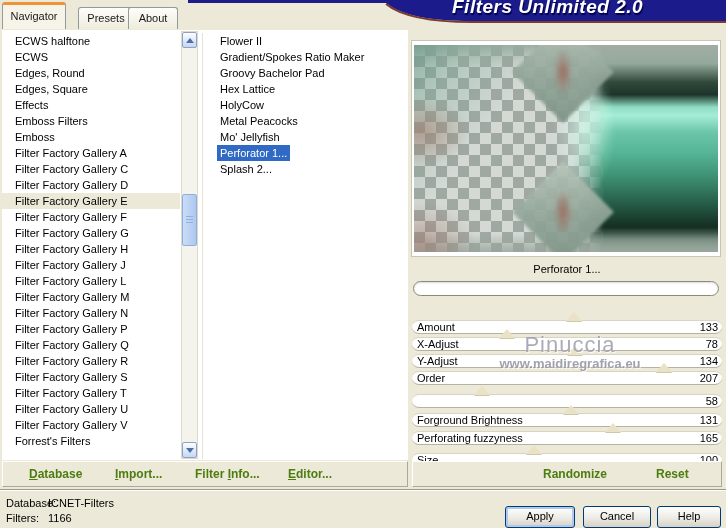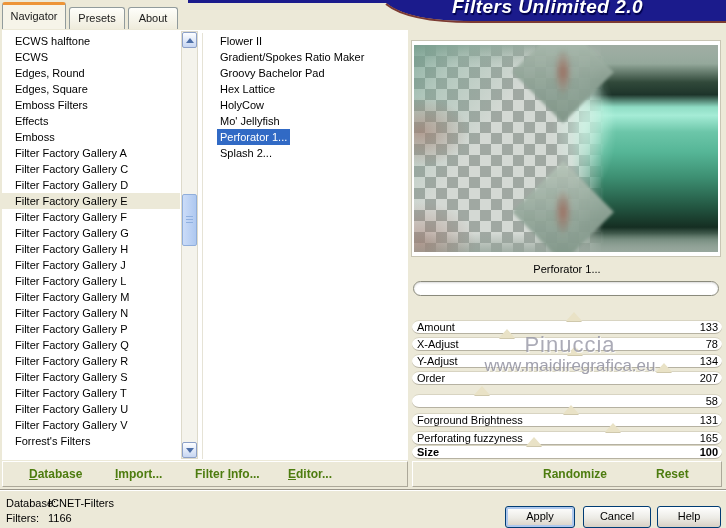--- a/index.html
+++ b/index.html
@@ -10,21 +10,21 @@
   .header{position:absolute;left:0;top:0;width:726px;height:30px;background:#ECE9D8;}
   .banner-svg{position:absolute;left:0;top:0;}
   .banner-title{position:absolute;left:452px;top:-4px;width:270px;color:#fff;
     font-size:19px;font-weight:bold;font-style:italic;letter-spacing:.5px;
     text-shadow:1px 2px 1px #00004a;white-space:nowrap;}
   .tab{position:absolute;font-size:11px;text-align:center;color:#1a1a1a;
     border:1px solid #919B9C;border-bottom:none;border-radius:3px 3px 0 0;cursor:default;}
   .tab-active{left:2px;top:2px;width:64px;height:27px;line-height:22px;background:#F6F4E9;
     border-top:3px solid #ED9438;z-index:3;}
   .tab-inactive{top:7px;height:22px;line-height:20px;background:linear-gradient(#FEFEFA,#EFECDC);z-index:2;}
-  .tab-presets{left:69px;width:56px;}
+  .tab-presets{left:78px;width:56px;}
   .tab-about{left:128px;width:50px;}
 
   
   .lists-bg{position:absolute;left:2px;top:30px;width:406px;height:430px;background:#fff;overflow:hidden;}
   .cat-list{position:absolute;left:0;top:3px;width:178px;height:426px;overflow:hidden;}
   .flt-list{position:absolute;left:200px;top:3px;width:206px;height:426px;overflow:hidden;border-left:1px solid #E6E3D6;}
   .li{height:16px;line-height:16px;font-size:11px;color:#000;white-space:nowrap;padding-left:13px;}
   .flt-list .li{padding-left:17px;}
   .li.sel-soft{background:#ECE9D8;}
   .li .sel{background:#316AC5;color:#fff;padding:0 3px;display:inline-block;margin-left:-3px;}
@@ -78,21 +78,21 @@
   
   .params{position:absolute;left:412px;top:318px;width:310px;}
   .prow{position:relative;height:14px;background:#fff;border-top:1px solid #D8D4C2;border-bottom:1px solid #B6B2A2;
     font-size:11px;line-height:12px;border-radius:7px;}
   .plabel{position:absolute;left:5px;top:0;white-space:nowrap;}
   .pvalue{position:absolute;right:4px;top:0;}
   .tri{position:absolute;top:-9px;width:0;height:0;border-left:8px solid transparent;border-right:8px solid transparent;
     border-bottom:9px solid #E9E2C6;filter:drop-shadow(0 1px 0 #CFC8AC);}
   .watermark{position:absolute;left:460px;top:332px;width:220px;text-align:center;pointer-events:none;z-index:5;}
   .wm1{font-size:22px;color:rgba(150,150,165,.8);letter-spacing:1px;text-shadow:1px 1px 0 rgba(255,255,255,.8);}
-  .wm2{font-size:17px;color:rgba(145,145,160,.85);margin-top:-2px;text-shadow:1px 1px 0 rgba(255,255,255,.8);}
+  .wm2{font-size:13px;color:rgba(145,145,160,.85);margin-top:-2px;text-shadow:1px 1px 0 rgba(255,255,255,.8);font-weight:bold;}
 
   
   .bar{position:absolute;top:461px;height:26px;background:#ECE9D8;
     border-top:1px solid #fff;border-left:1px solid #fff;border-bottom:1px solid #ACA899;border-right:1px solid #ACA899;}
   .bar-left{left:2px;width:406px;}
   .bar-right{left:412px;width:310px;}
   .bar-btn{position:absolute;top:0;height:24px;line-height:24px;font-size:12px;font-weight:bold;color:#4d7c0f;
     white-space:nowrap;cursor:default;}
   .bar-btn u{text-decoration:underline;}
   .sep{position:absolute;left:0;top:489px;width:726px;height:2px;border-top:1px solid #9A968A;border-bottom:1px solid #FFFFFF;}
@@ -118,22 +118,22 @@
     <div class="tab tab-inactive tab-presets">Presets</div>
     <div class="tab tab-inactive tab-about">About</div>
   </div>
 
   <div class="lists-bg">
     <div class="cat-list">
         <div class="li">ECWS halftone</div>
         <div class="li">ECWS</div>
         <div class="li">Edges, Round</div>
         <div class="li">Edges, Square</div>
+        <div class="li">Effects</div>
         <div class="li">Emboss Filters</div>
-        <div class="li">Effects</div>
         <div class="li">Emboss</div>
         <div class="li">Filter Factory Gallery A</div>
         <div class="li">Filter Factory Gallery C</div>
         <div class="li">Filter Factory Gallery D</div>
         <div class="li sel-soft">Filter Factory Gallery E</div>
         <div class="li">Filter Factory Gallery F</div>
         <div class="li">Filter Factory Gallery G</div>
         <div class="li">Filter Factory Gallery H</div>
         <div class="li">Filter Factory Gallery J</div>
         <div class="li">Filter Factory Gallery L</div>
@@ -156,20 +156,21 @@
       <div class="sb-btn sb-down">
           <span class="arr arr-down"></span>
         </div>
     </div>
     <div class="flt-list">
         <div class="li"><span>Flower II</span></div>
         <div class="li"><span>Gradient/Spokes Ratio Maker</span></div>
         <div class="li"><span>Groovy Bachelor Pad</span></div>
         <div class="li"><span>Hex Lattice</span></div>
         <div class="li"><span>HolyCow</span></div>
+        <div class="li"><span>Metal Peacocks</span></div>
         <div class="li"><span>Mo' Jellyfish</span></div>
         <div class="li"><span class="sel">Perforator 1...</span></div>
         <div class="li"><span>Splash 2...</span></div>
       </div>
   </div>
 
   <div class="pv-frame">
     <div class="pv-img">
       <div class="cyl"></div>
       <div class="pv-tint"></div>
@@ -213,21 +214,21 @@
       <div class="prow" style="margin-top: 5px;">
         <span class="plabel">Forground Brightness</span>
         <span class="pvalue">131</span>
         <div class="tri" style="left: calc(51.4% - 8px);"></div>
       </div>
       <div class="prow" style="margin-top: 4px;">
         <span class="plabel">Perforating fuzzyness</span>
         <span class="pvalue">165</span>
         <div class="tri" style="left: calc(64.7% - 8px);"></div>
       </div>
-      <div class="prow" style="margin-top: 0; font-weight: bold;">
+      <div class="prow" style="margin-top: 8px;">
         <span class="plabel">Size</span>
         <span class="pvalue">100</span>
         <div class="tri" style="left: calc(39.2% - 8px);"></div>
       </div>
     </div>
   <div class="watermark">
     <div class="wm1">Pinuccia</div>
     <div class="wm2">www.maidiregrafica.eu</div>
   </div>
 

